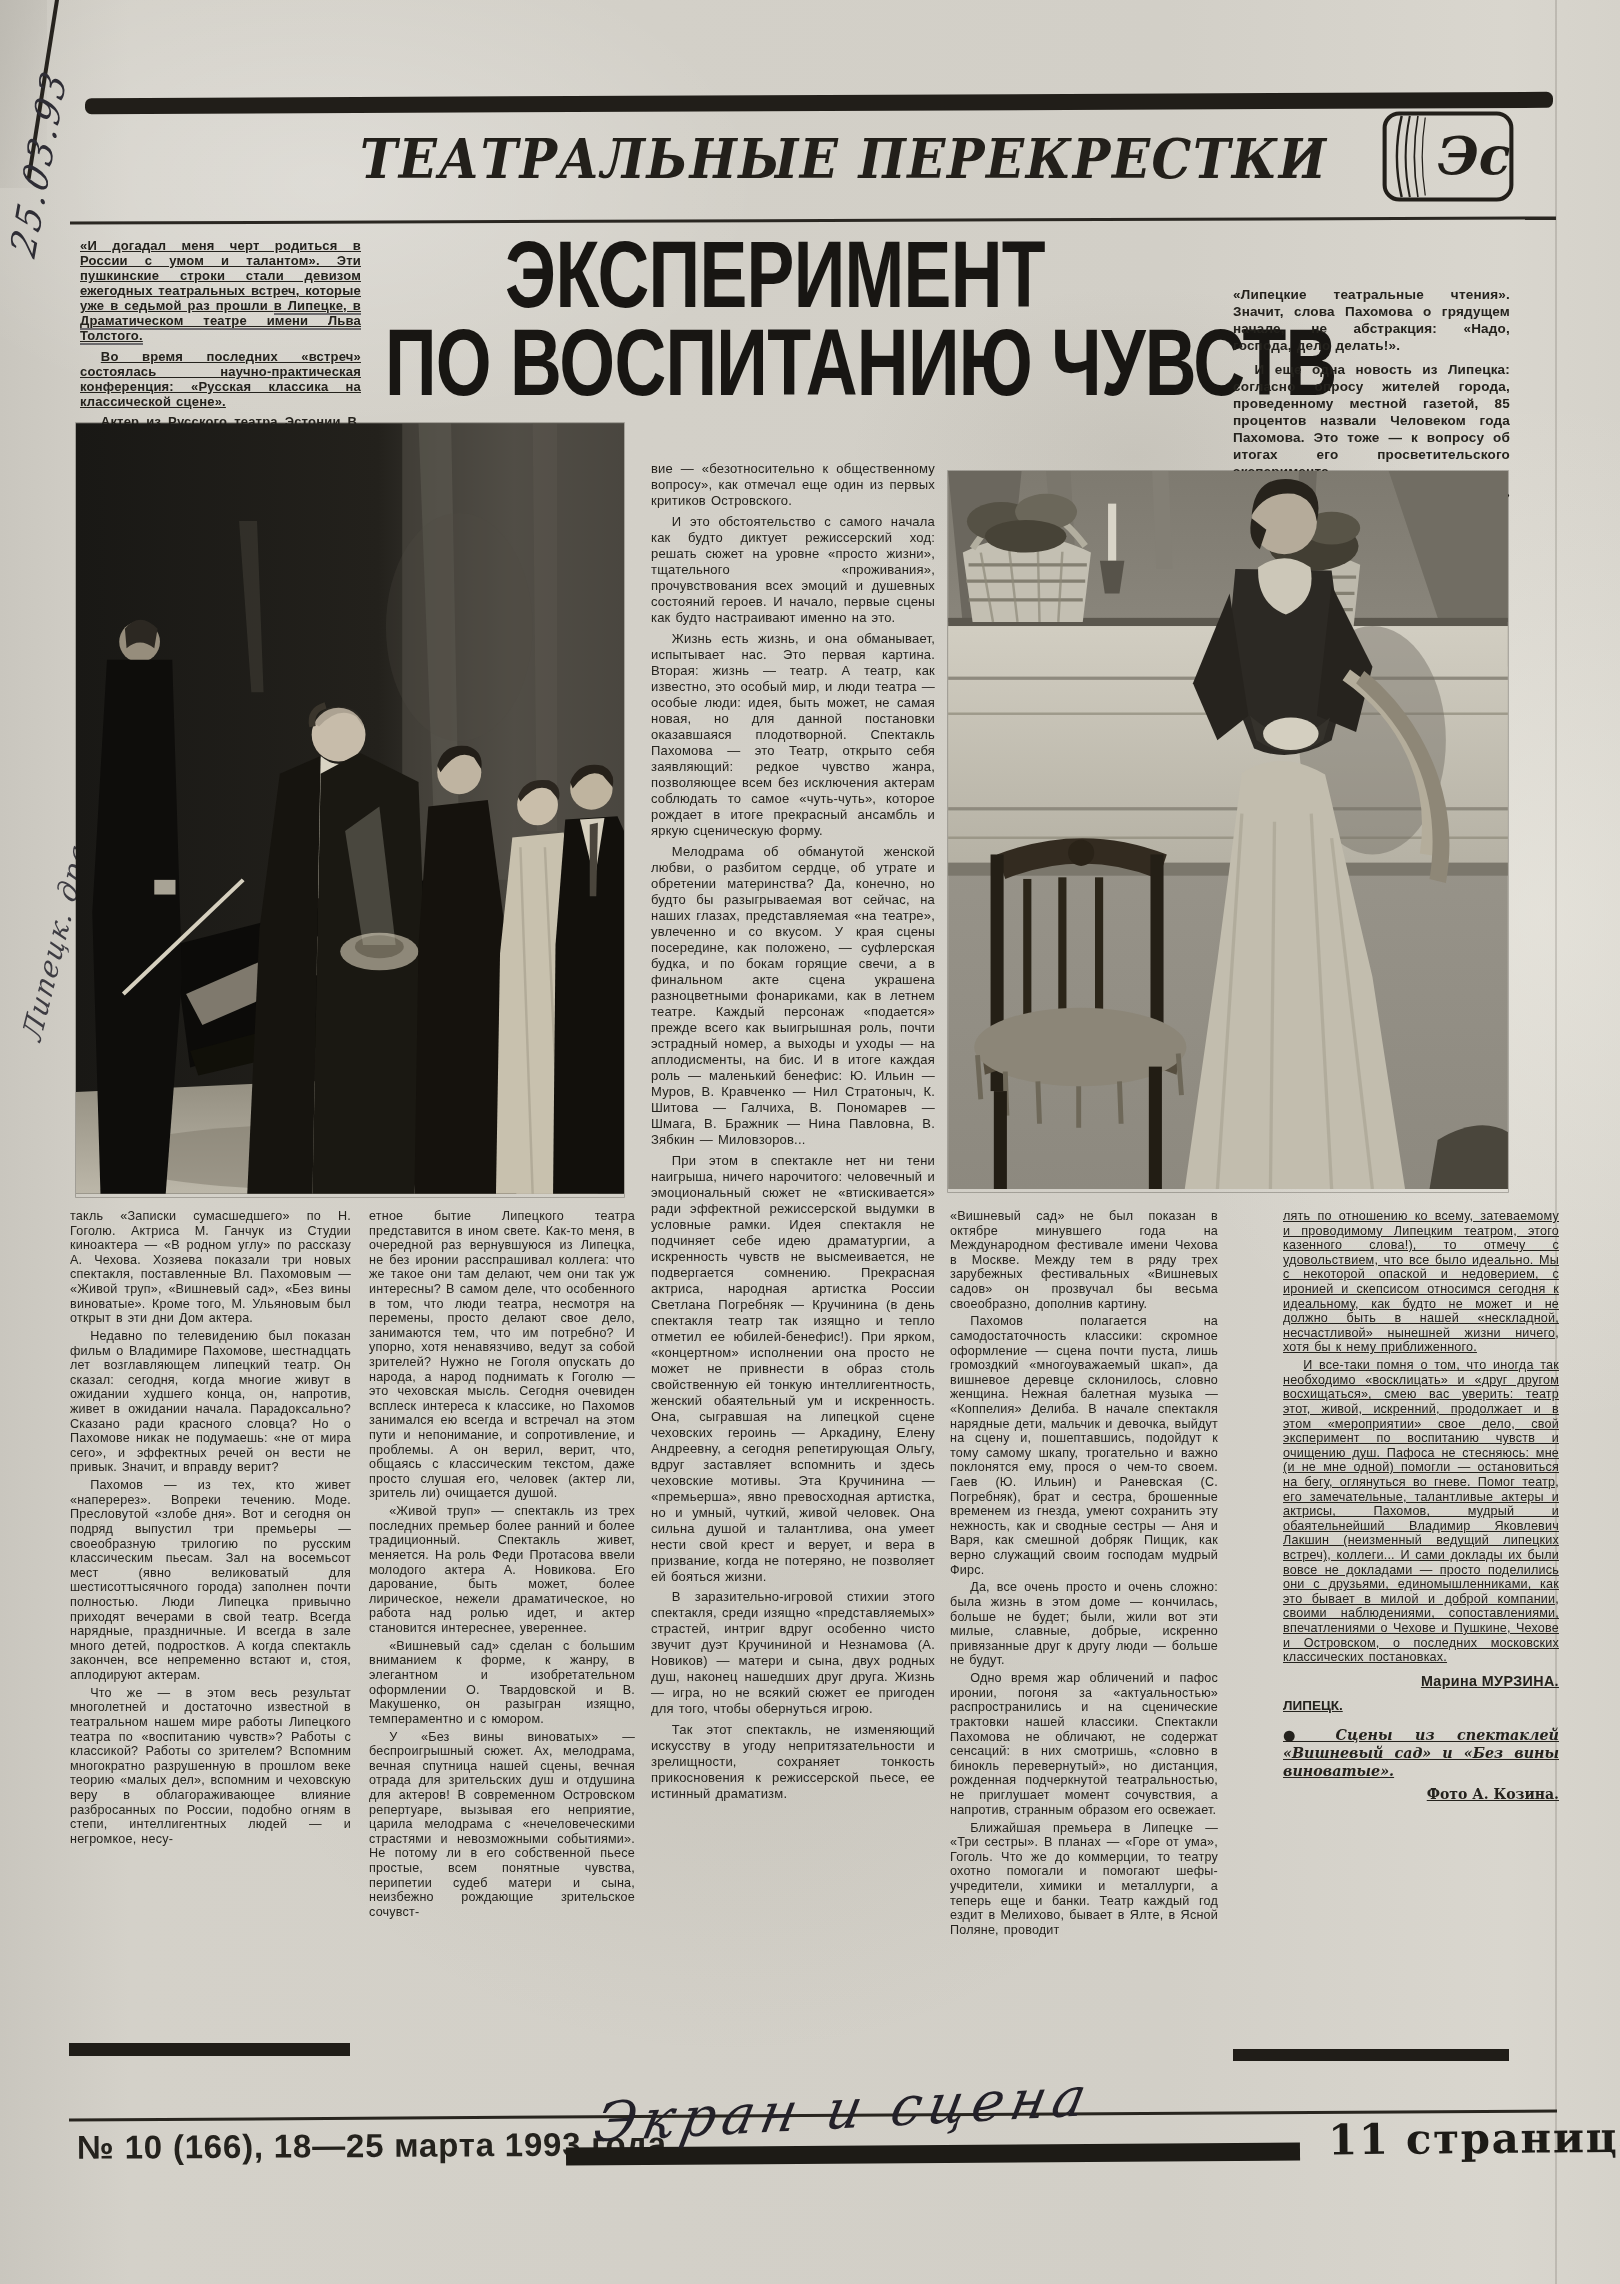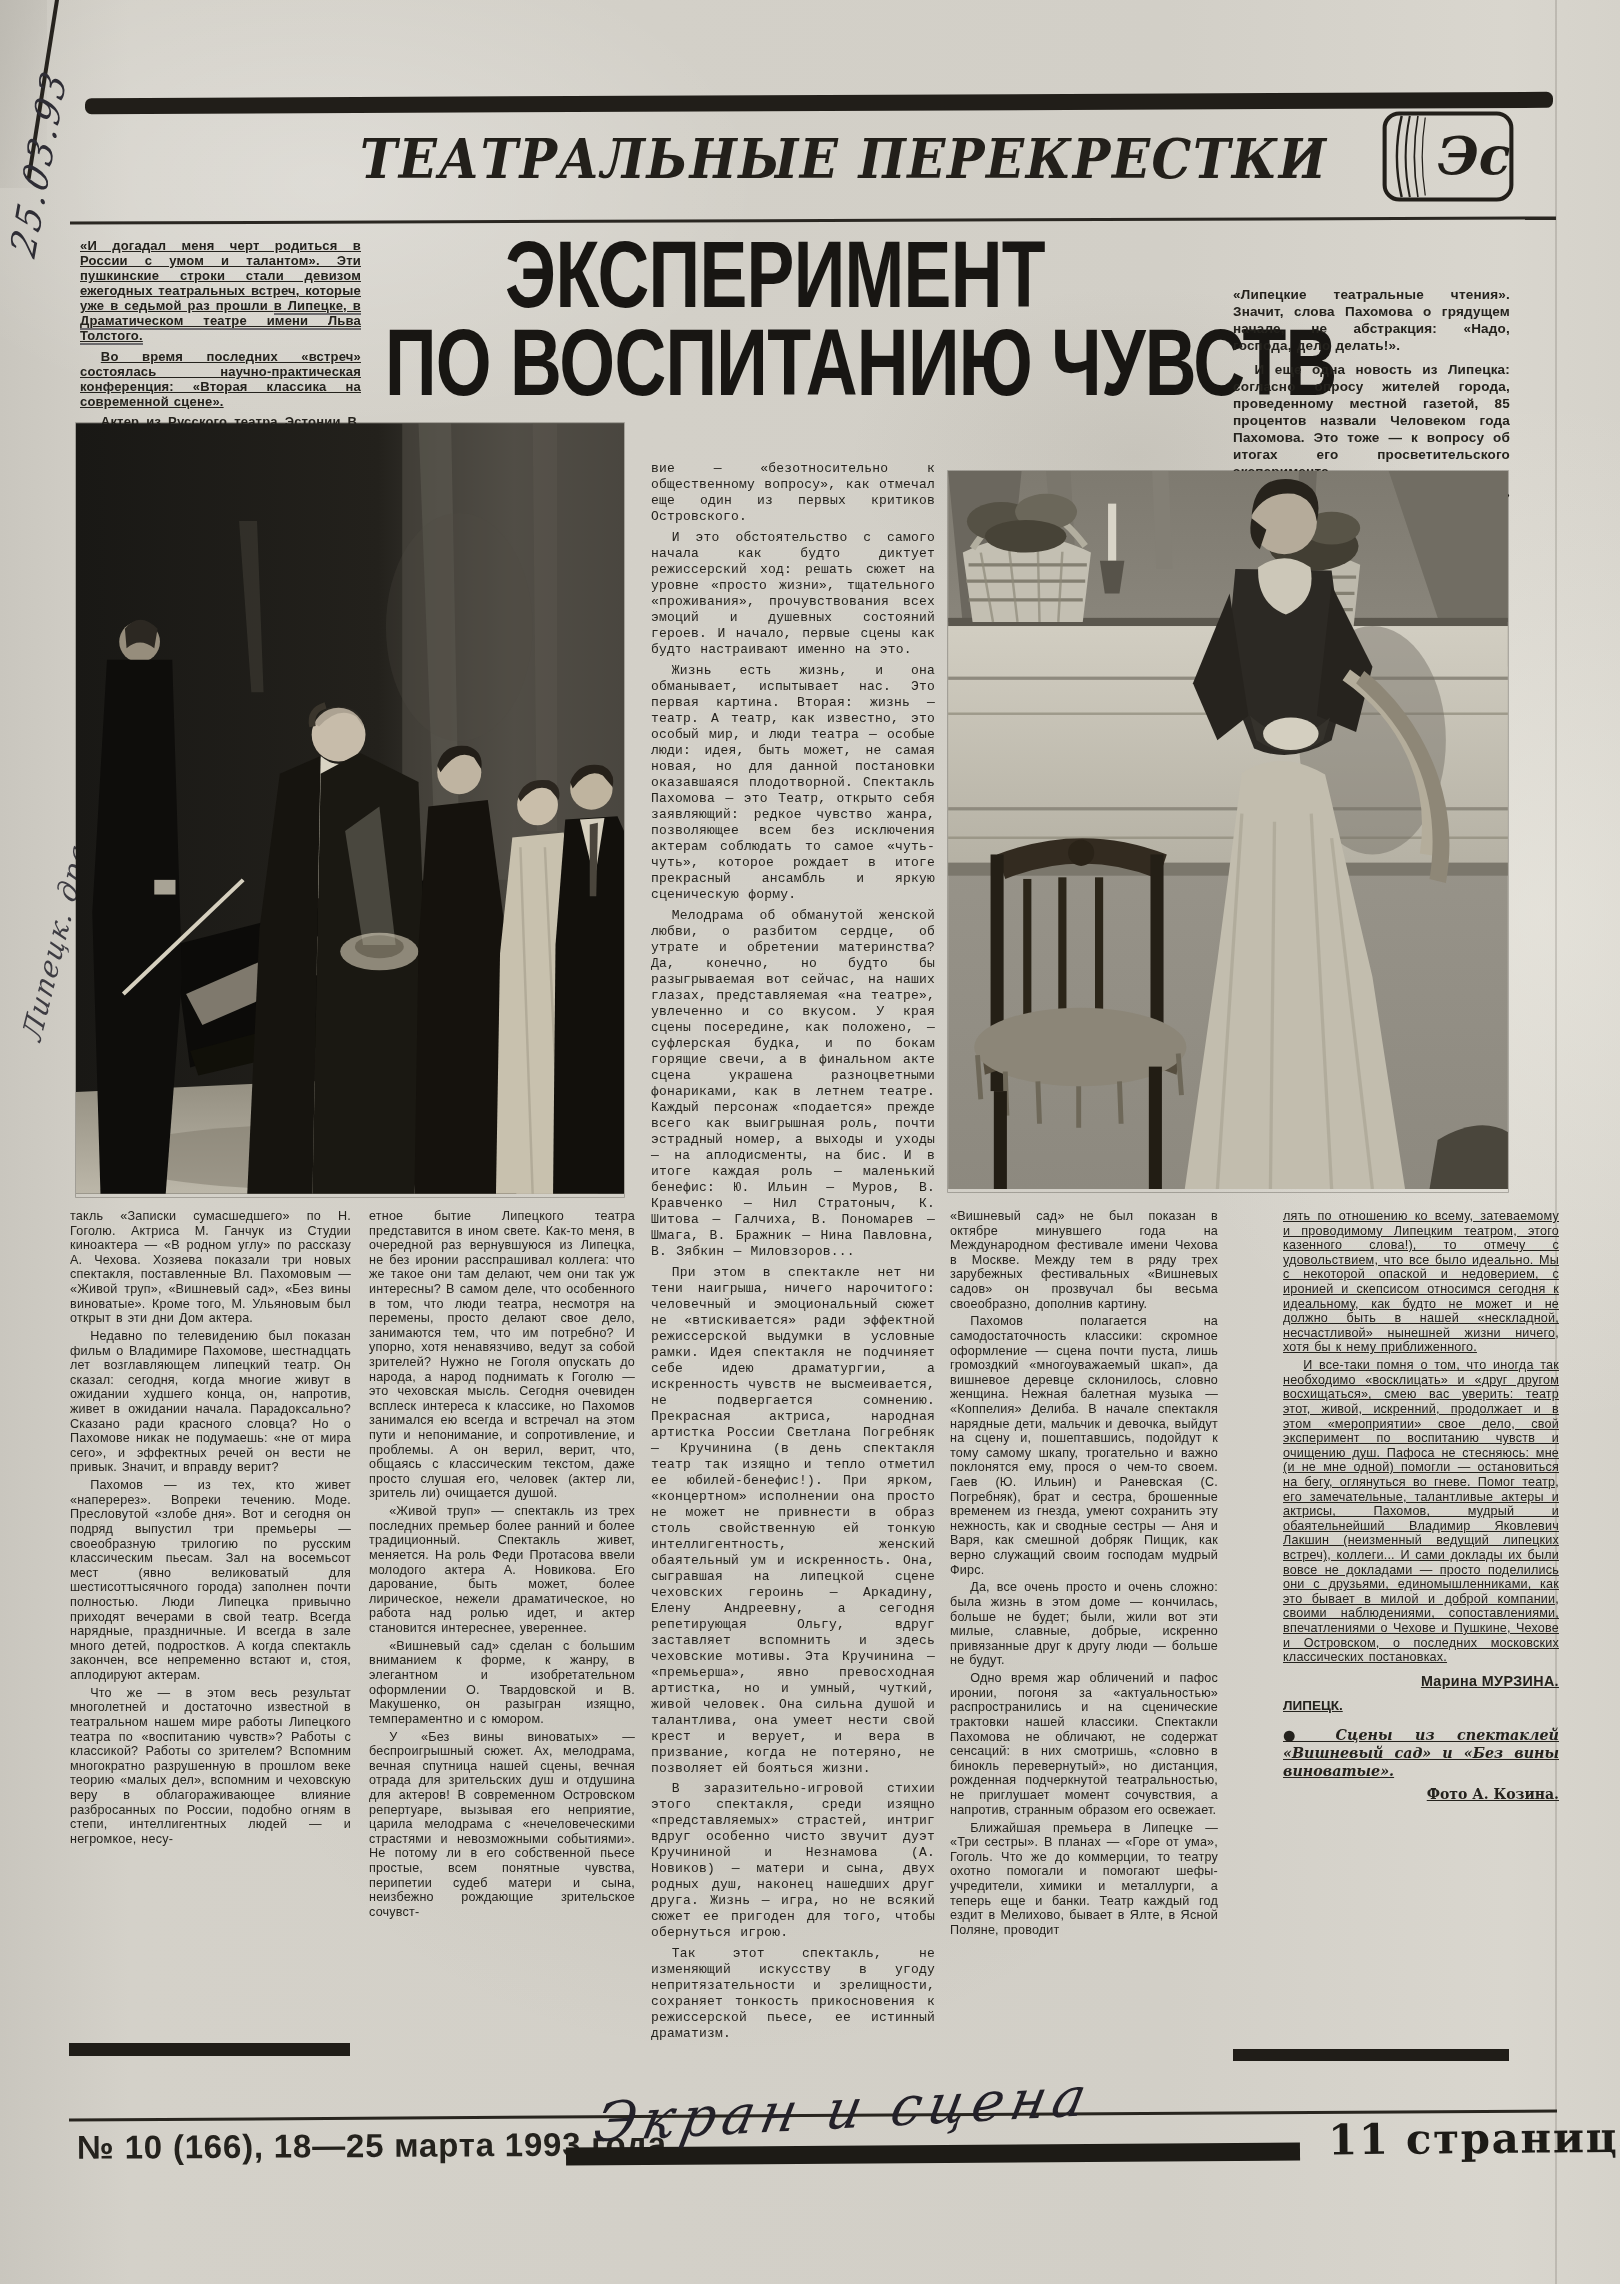--- a/index.html
+++ b/index.html
@@ -89,21 +89,21 @@
   </div>
   <div class="rule-thin-head"></div>
 
   <div class="headline">
     <span class="l">ЭКСПЕРИМЕНТ</span>
     <span class="l">ПО ВОСПИТАНИЮ ЧУВСТВ</span>
   </div>
 
   <div class="col bold-intro" style="left:80px;top:238px;width:281px;text-decoration:underline;">
     <p class="nop"><span>«И догадал меня черт родиться в России с умом и талантом». Эти пушкинские строки стали девизом ежегодных театральных встреч, которые уже в седьмой раз прошли </span><span class="pen-underline">в Липецке, в Драматическом театре имени Льва Толстого.</span></p>
-    <p>Во время последних «встреч» состоялась научно-практическая конференция: «Вторая классика на современной сцене».</p>
+    <p>Во время последних «встреч» состоялась научно-практическая конференция: «Русская классика на классической сцене».</p>
     <p>Актер из Русского театра Эстонии В. Рыбников привез моноспек-</p>
   </div>
 
   <div class="col c5t" style="left:1233px;top:238px;width:277px;margin-top:48px;">
     <p class="nop">«Липецкие театральные чтения». Значит, слова Пахомова о грядущем начале, не абстракция: «Надо, господа, дело делать!».</p>
     <p>И еще одна новость из Липецка: согласно опросу жителей города, проведенному местной газетой, 85 процентов назвали Человеком года Пахомова. Это тоже — к вопросу об итогах его просветительского эксперимента.</p>
     <p>Что же до самого «мероприятия» (как не хочется употреб-</p>
   </div>
 
   <div class="photo" style="left:76px;top:423px;">
@@ -243,21 +243,21 @@
       <path d="M40,700 Q165,650 285,700 L280,740 Q165,695 45,740 Z" fill="#564e3f"></path>
       <ellipse cx="162" cy="706" rx="130" ry="48" fill="#8c8678"></ellipse>
       <path d="M36,716 L40,770 M70,736 L72,790 M110,748 L112,800 M160,754 L160,805 M210,748 L212,800 M250,736 L252,788 M282,714 L286,765" stroke="#6e6859" stroke-width="6" fill="none"></path>
       <rect x="56" y="760" width="16" height="120" fill="#221d14"></rect>
       <rect x="246" y="730" width="16" height="150" fill="#221d14"></rect>
 
       <path d="M600,820 Q650,790 686,810 L686,880 L590,880 Z" fill="#4a463c"></path>
     </svg>
   </div>
 
-  <div class="col c3" style="left:651px;top:461px;width:284px;font-family:Liberation Mono, monospace;">
+  <div class="col c3" style="left:651px;top:461px;width:284px;">
     <p class="nop">вие — «безотносительно к общественному вопросу», как отмечал еще один из первых критиков Островского.</p>
     <p>И это обстоятельство с самого начала как будто диктует режиссерский ход: решать сюжет на уровне «просто жизни», тщательного «проживания», прочувствования всех эмоций и душевных состояний героев. И начало, первые сцены как будто настраивают именно на это.</p>
     <p>Жизнь есть жизнь, и она обманывает, испытывает нас. Это первая картина. Вторая: жизнь — театр. А театр, как известно, это особый мир, и люди театра — особые люди: идея, быть может, не самая новая, но для данной постановки оказавшаяся плодотворной. Спектакль Пахомова — это Театр, открыто себя заявляющий: редкое чувство жанра, позволяющее всем без исключения актерам соблюдать то самое «чуть-чуть», которое рождает в итоге прекрасный ансамбль и яркую сценическую форму.</p>
     <p>Мелодрама об обманутой женской любви, о разбитом сердце, об утрате и обретении материнства? Да, конечно, но будто бы разыгрываемая вот сейчас, на наших глазах, представляемая «на театре», увлеченно и со вкусом. У края сцены посередине, как положено, — суфлерская будка, и по бокам горящие свечи, а в финальном акте сцена украшена разноцветными фонариками, как в летнем театре. Каждый персонаж «подается» прежде всего как выигрышная роль, почти эстрадный номер, а выходы и уходы — на аплодисменты, на бис. И в итоге каждая роль — маленький бенефис: Ю. Ильин — Муров, В. Кравченко — Нил Стратоныч, К. Шитова — Галчиха, В. Пономарев — Шмага, В. Бражник — Нина Павловна, В. Зябкин — Миловзоров...</p>
     <p>При этом в спектакле нет ни тени наигрыша, ничего нарочитого: человечный и эмоциональный сюжет не «втискивается» ради эффектной режиссерской выдумки в условные рамки. Идея спектакля не подчиняет себе идею драматургии, а искренность чувств не высмеивается, не подвергается сомнению. Прекрасная актриса, народная артистка России Светлана Погребняк — Кручинина (в день спектакля театр так изящно и тепло отметил ее юбилей-бенефис!). При ярком, «концертном» исполнении она просто не может не привнести в образ столь свойственную ей тонкую интеллигентность, женский обаятельный ум и искренность. Она, сыгравшая на липецкой сцене чеховских героинь — Аркадину, Елену Андреевну, а сегодня репетирующая Ольгу, вдруг заставляет вспомнить и здесь чеховские мотивы. Эта Кручинина — «премьерша», явно превосходная артистка, но и умный, чуткий, живой человек. Она сильна душой и талантлива, она умеет нести свой крест и верует, и вера в призвание, когда не потеряно, не позволяет ей бояться жизни.</p>
     <p>В заразительно-игровой стихии этого спектакля, среди изящно «представляемых» страстей, интриг вдруг особенно чисто звучит дуэт Кручининой и Незнамова (А. Новиков) — матери и сына, двух родных душ, наконец нашедших друг друга. Жизнь — игра, но не всякий сюжет ее пригоден для того, чтобы обернуться игрою.</p>
     <p>Так этот спектакль, не изменяющий искусству в угоду непритязательности и зрелищности, сохраняет тонкость прикосновения к режиссерской пьесе, ее истинный драматизм.</p>
   </div>
 
   <div class="col" style="left:70px;top:1209px;width:281px;">

